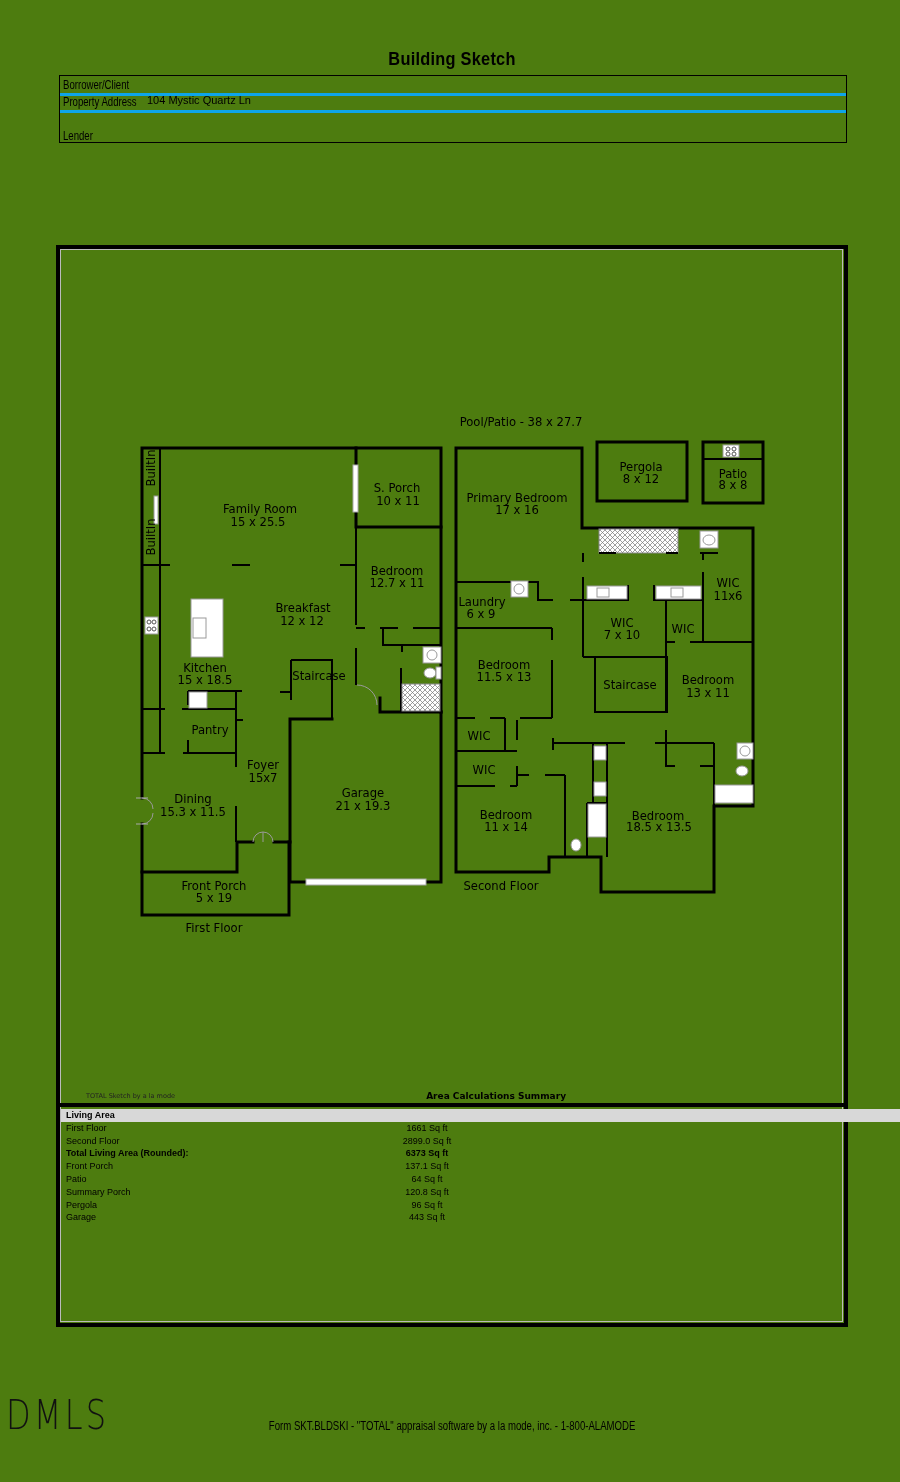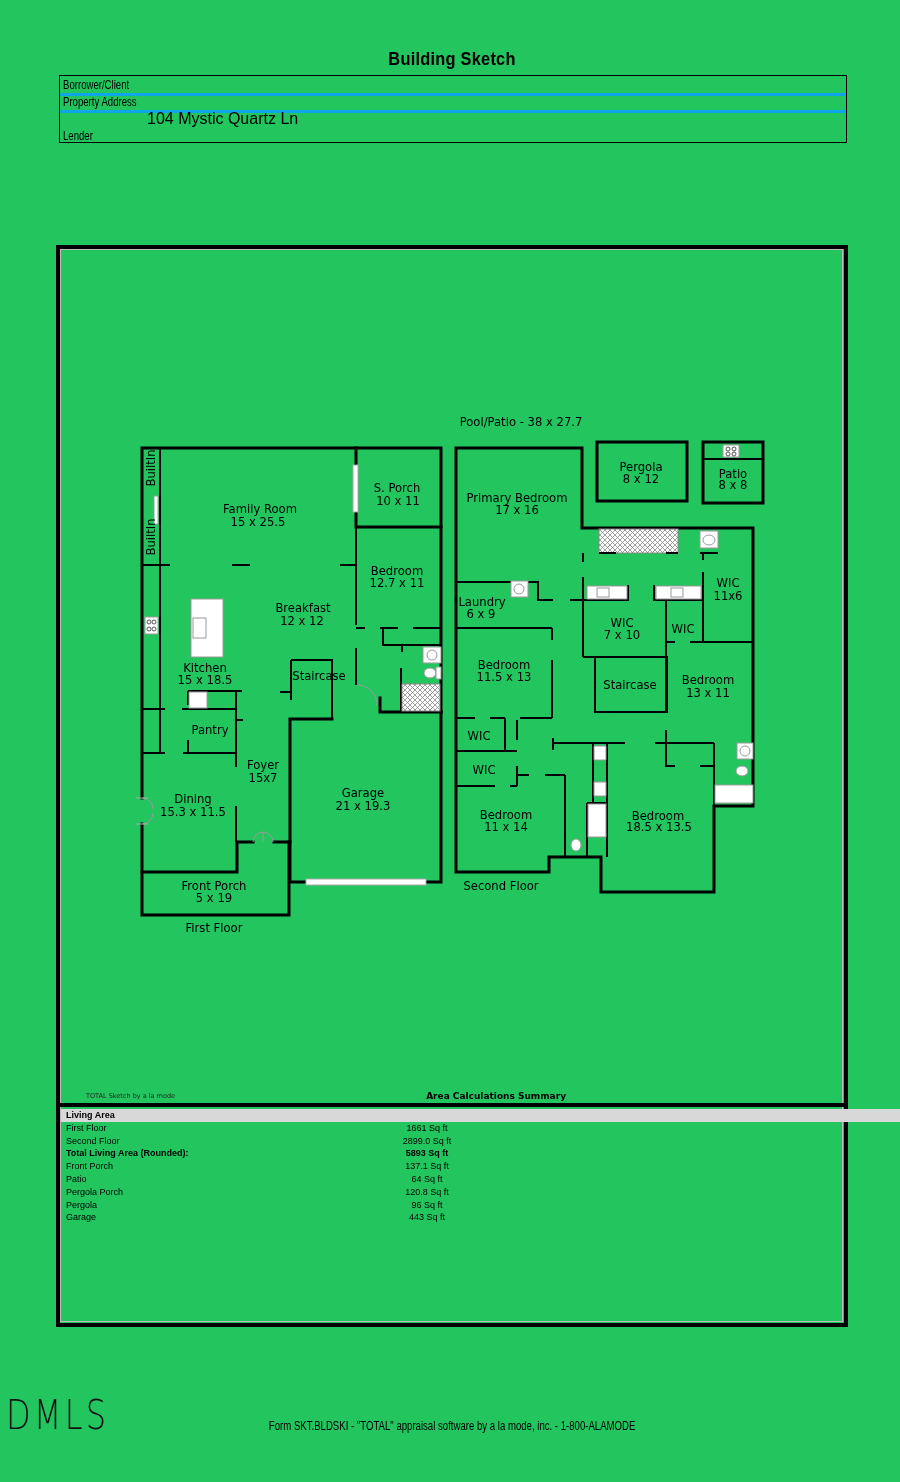--- a/index.html
+++ b/index.html
@@ -1,25 +1,25 @@
 <!DOCTYPE html>
 <html><head>
 <meta charset="utf-8">
 <style>
   html,body{margin:0;padding:0;background:#fff;}
-  #page{position:relative;width:900px;height:1482px;background:#22c55e;overflow:hidden;font-family:"Liberation Sans",sans-serif;color:#000;}
+  #page{position:relative;width:900px;height:1482px;background:#4d7c0f;overflow:hidden;font-family:"Liberation Sans",sans-serif;color:#000;}
   .abs{position:absolute;}
   .narrow{display:inline-block;transform:scaleX(0.8);transform-origin:left center;white-space:nowrap;}
   #doc-title{left:0;width:904px;top:48px;text-align:center;font-weight:bold;font-size:19px;}
   #doc-title span{display:inline-block;transform:scaleX(0.86);letter-spacing:0.3px;}
   #form-box{left:59px;top:75px;width:786px;height:66px;border:1.5px solid #000;}
   .frow{position:absolute;left:0;width:786px;height:17px;border-bottom:3px solid #0ea5e9;}
   .frow:last-child{border-bottom:none;}
   .flabel{position:absolute;top:2px;font-size:12px;}
-  .fvalue{position:absolute;top:2px;font-size:16px;font-family:"Liberation Sans",sans-serif;margin-top:16px;}
+  .fvalue{position:absolute;top:2px;font-size:11px;font-family:"Liberation Sans",sans-serif;}
   #frame{left:56px;top:245px;width:784px;height:1074px;border:4px solid #000;}
   #frame-inner{left:60px;top:249px;width:781px;height:1071px;border:1px solid #bbb;}
   #sketch{left:0;top:0;}
   .room-text{font-family:"DejaVu Sans",sans-serif;font-size:11.6px;fill:#000;text-anchor:middle;}
   .wall-thick{fill:none;stroke:#000;stroke-width:3;stroke-linecap:square;}
   .wall{fill:none;stroke:#000;stroke-width:2;}
   .fixture{fill:#fff;stroke:#9a9a9a;stroke-width:1;}
   .fixture-dark{fill:none;stroke:#555;stroke-width:1;}
   #credit{left:86px;top:1092px;font-family:"DejaVu Sans",sans-serif;font-size:6.5px;color:#222;}
   #sum-title{left:330px;width:236px;top:1091px;text-align:right;font-family:"DejaVu Sans",sans-serif;font-size:9px;font-weight:bold;}
@@ -224,32 +224,32 @@
     <div class="srow">
       <span class="slabel">First Floor</span>
       <span class="svalue">1661 Sq ft</span>
     </div>
     <div class="srow">
       <span class="slabel">Second Floor</span>
       <span class="svalue">2899.0 Sq ft</span>
     </div>
     <div class="srow bold">
       <span class="slabel">Total Living Area (Rounded):</span>
-      <span class="svalue">5893 Sq ft</span>
+      <span class="svalue">6373 Sq ft</span>
     </div>
     <div class="srow">
       <span class="slabel">Front Porch</span>
       <span class="svalue">137.1 Sq ft</span>
     </div>
     <div class="srow">
       <span class="slabel">Patio</span>
       <span class="svalue">64 Sq ft</span>
     </div>
     <div class="srow">
-      <span class="slabel">Pergola Porch</span>
+      <span class="slabel">Summary Porch</span>
       <span class="svalue">120.8 Sq ft</span>
     </div>
     <div class="srow">
       <span class="slabel">Pergola</span>
       <span class="svalue">96 Sq ft</span>
     </div>
     <div class="srow">
       <span class="slabel">Garage</span>
       <span class="svalue">443 Sq ft</span>
     </div>

